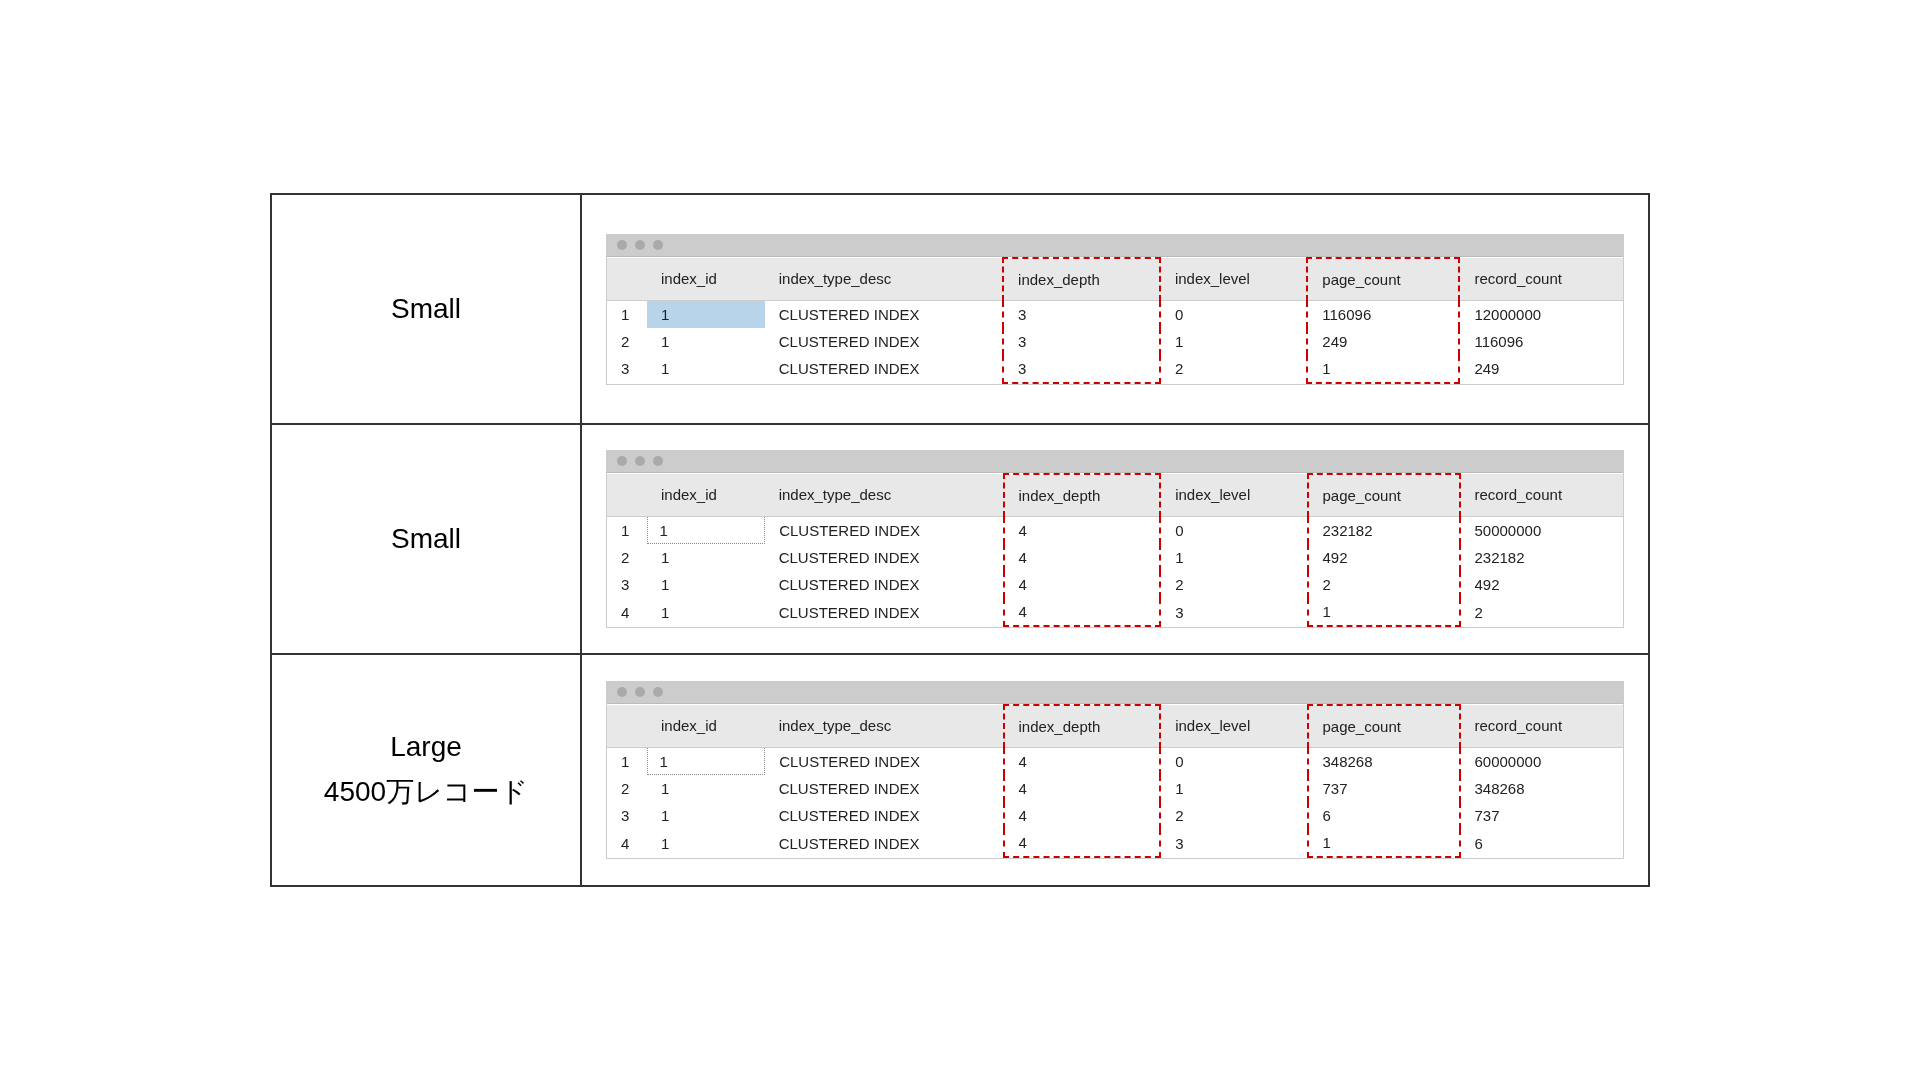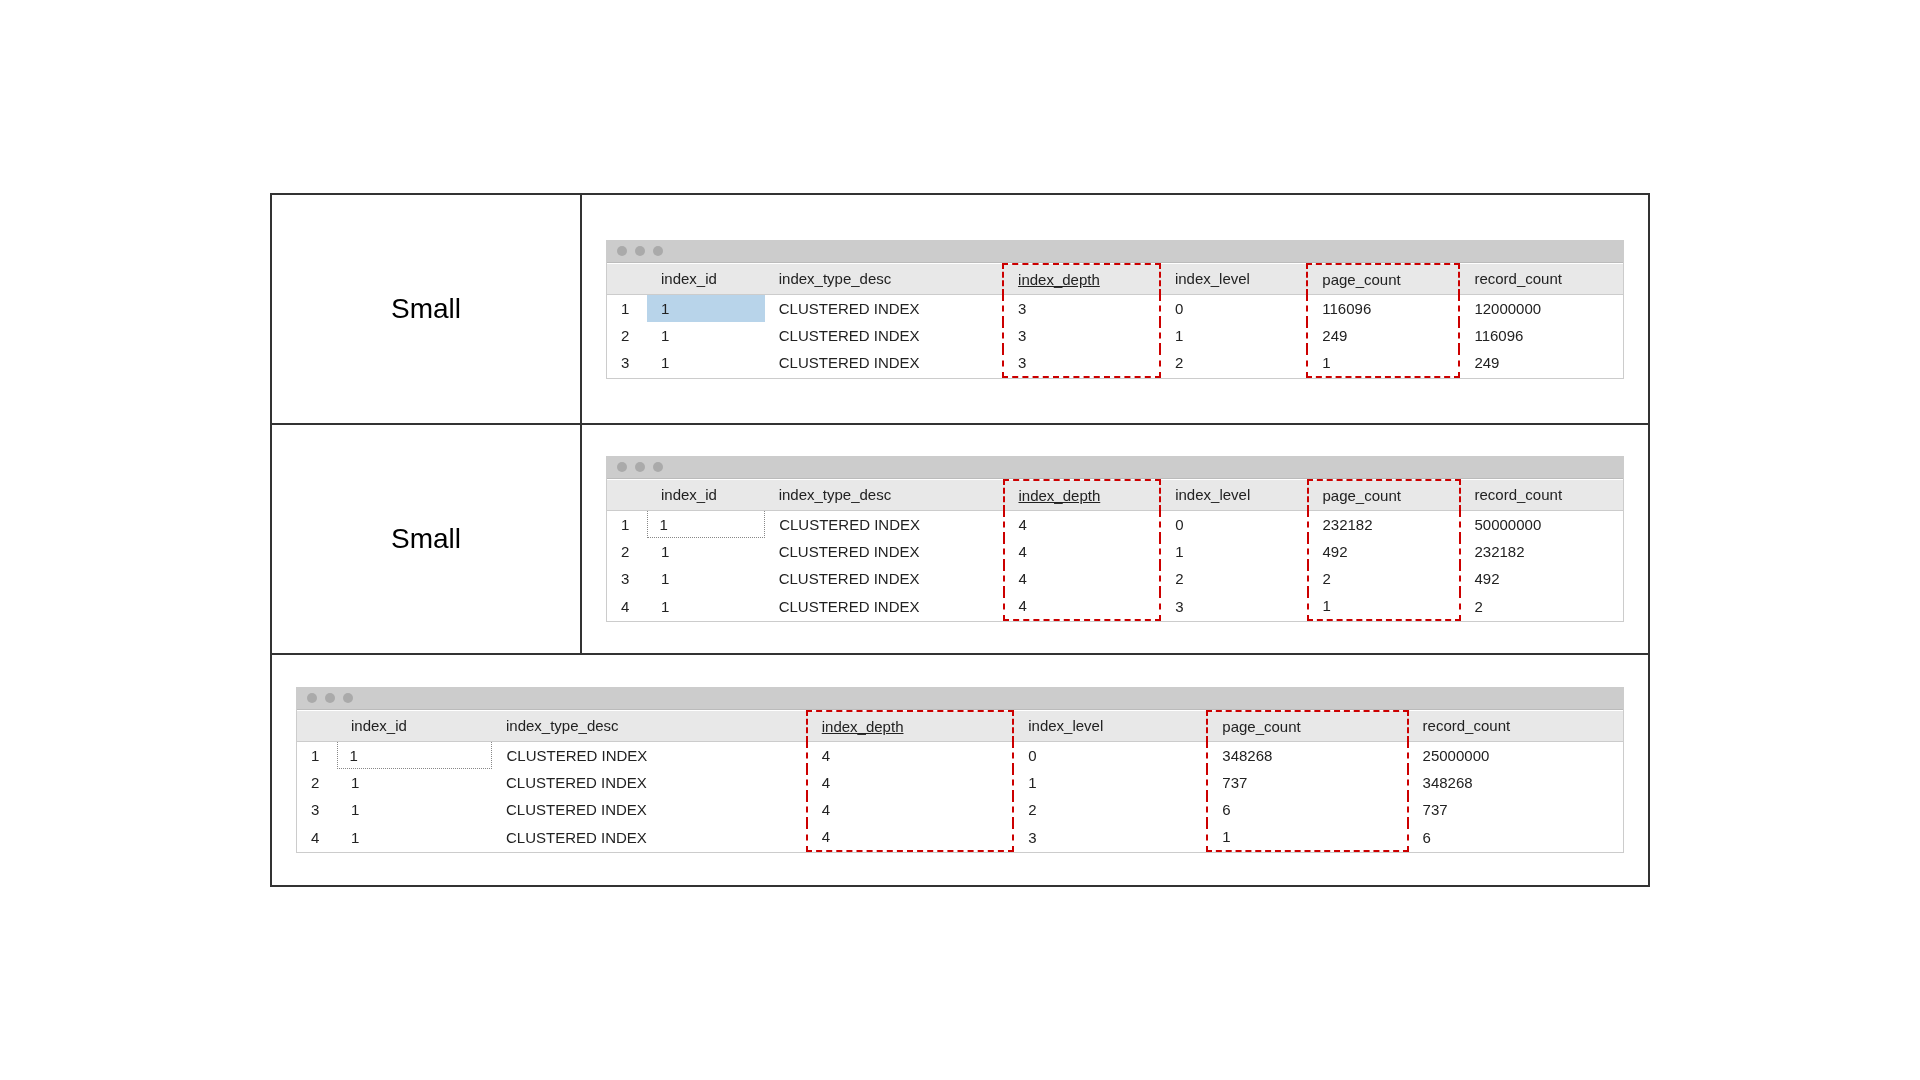--- a/index.html
+++ b/index.html
@@ -68,21 +68,21 @@
       border: none;
     }
     .data-table thead tr {
       background: #e8e8e8;
     }
     .data-table thead th {
       font-weight: normal;
       font-size: 15px;
       color: #222;
       border-bottom: 1px solid #ccc;
-      padding: 6px 14px;
+      padding: 12px 14px;
     }
     .data-table tbody tr {
       border-bottom: none;
     }
     .data-table tbody td {
       font-size: 15px;
       color: #222;
     }
     .row-num {
       width: 30px;
@@ -98,21 +98,20 @@
     
     .dotted-border-cell {
       border: 1.5px dotted #888 !important;
       padding: 3px 12px !important;
     }
     
     .depth-col-th {
       border-top: 2.5px dashed #cc0000 !important;
       border-left: 2.5px dashed #cc0000 !important;
       border-right: 2.5px dashed #cc0000 !important;
-      text-decoration: underline;
     }
     .depth-col-td-mid {
       border-left: 2.5px dashed #cc0000 !important;
       border-right: 2.5px dashed #cc0000 !important;
     }
     .depth-col-td-last {
       border-left: 2.5px dashed #cc0000 !important;
       border-right: 2.5px dashed #cc0000 !important;
       border-bottom: 2.5px dashed #cc0000 !important;
     }
@@ -265,20 +264,24 @@
                 <td>3</td>
                 <td class="pagecount-col-td-last">1</td>
                 <td>2</td>
               </tr>
             </tbody>
           </table>
         </div>
       </div>
     </div>
     <div class="section">
+      <div class="section-label">
+        <span>Large</span>
+        <span>4500万レコード</span>
+      </div>
       <div class="section-content">
         <div class="table-wrapper">
           <div class="table-top-bar">
             <div class="top-bar-dot"></div>
             <div class="top-bar-dot"></div>
             <div class="top-bar-dot"></div>
           </div>
           <table class="data-table">
             <thead>
               <tr>
@@ -292,21 +295,21 @@
               </tr>
             </thead>
             <tbody>
               <tr>
                 <td class="row-num">1</td>
                 <td class="dotted-border-cell">1</td>
                 <td>CLUSTERED INDEX</td>
                 <td class="depth-col-td-mid">4</td>
                 <td>0</td>
                 <td class="pagecount-col-td-mid">348268</td>
-                <td>25000000</td>
+                <td>60000000</td>
               </tr>
               <tr>
                 <td class="row-num">2</td>
                 <td>1</td>
                 <td>CLUSTERED INDEX</td>
                 <td class="depth-col-td-mid">4</td>
                 <td>1</td>
                 <td class="pagecount-col-td-mid">737</td>
                 <td>348268</td>
               </tr>

